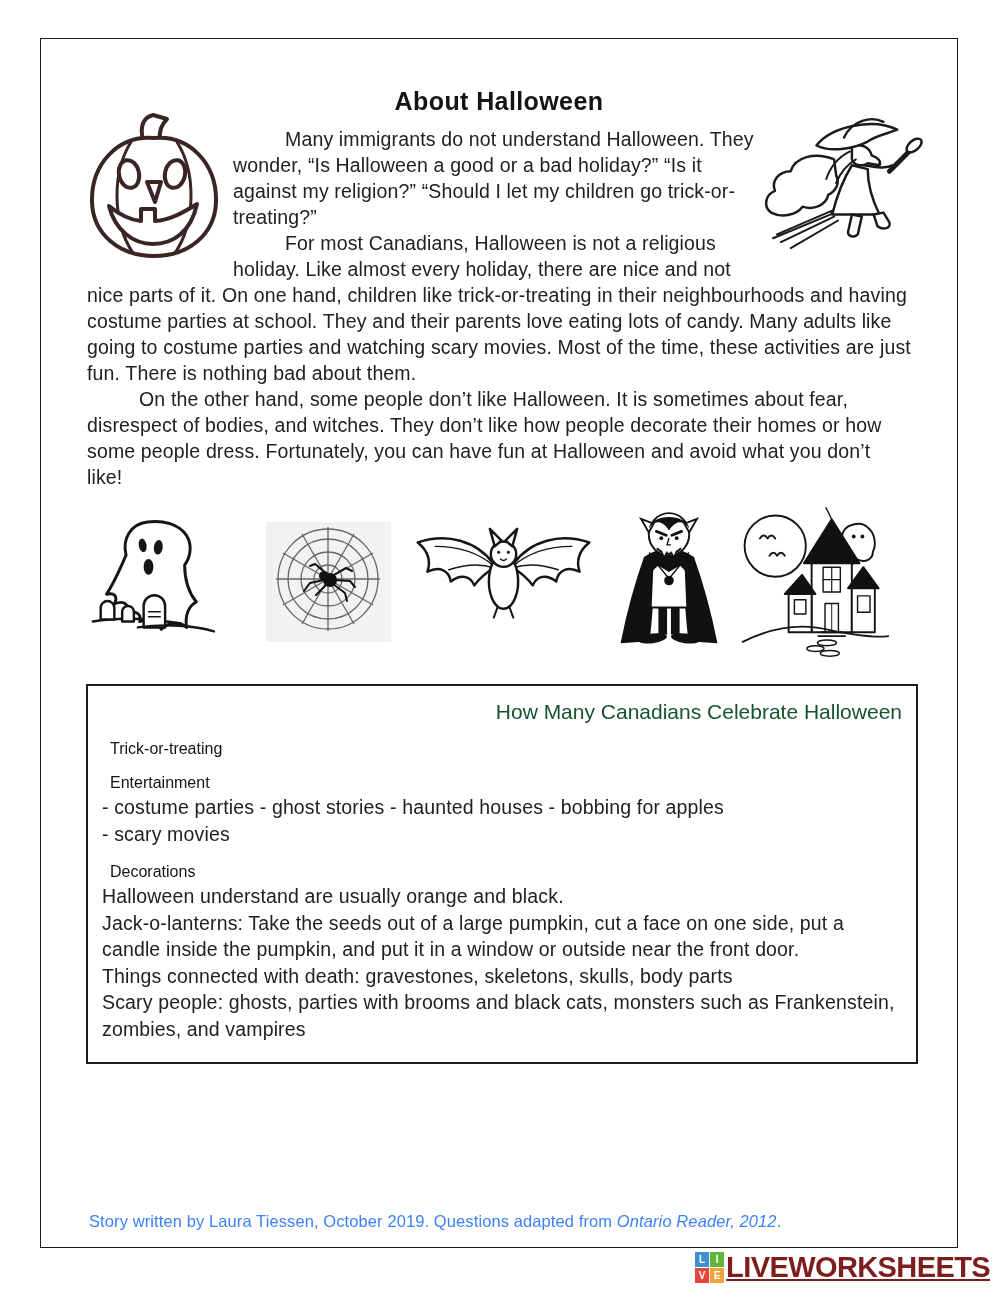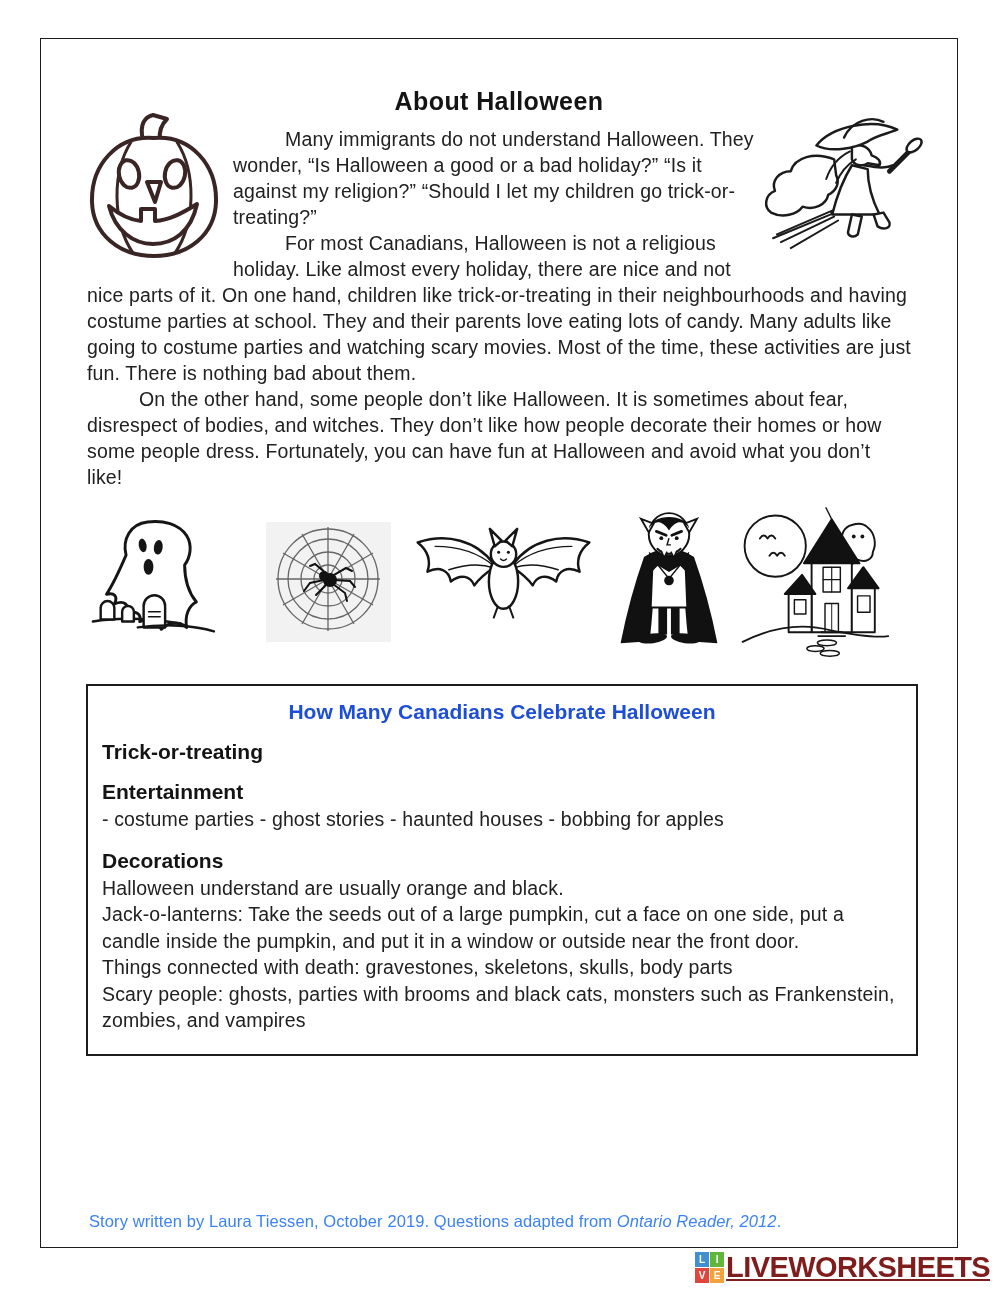--- a/index.html
+++ b/index.html
@@ -24,23 +24,23 @@
     clear:both;display:flex;align-items:center;justify-content:space-between;
     margin-top:12px;height:160px;padding-right:18px;
   }
   .art{display:block;}
   .web-wrap{background:#f2f2f2;}
   .infobox{
     margin-top:22px;border:2px solid #1c1c1c;box-sizing:border-box;
     padding:12px 14px 20px 14px;margin-left:-1px;margin-right:-7px;
   }
   .infobox-title{
-    text-align:center;font-size:21px;font-weight:bold;margin:2px 0 6px 0;color:#1d4ed8;
-  }
-  .sec-heading{font-size:21px;font-weight:bold;margin:16px 0 2px 0;color:#141414;}
+    text-align:right;font-size:21px;font-weight:normal;margin:2px 0 6px 0;color:#14532d;
+  }
+  .sec-heading{font-size:16px;font-weight:normal;margin:16px 0 2px 8px;color:#141414;}
   .sec-body{font-size:19.5px;line-height:26.5px;letter-spacing:.15px;}
   .u{text-underline-offset:3px;text-align:center;}
   .footer{
     position:absolute;left:48px;bottom:16px;font-size:16.5px;color:#3b82f6;letter-spacing:.1px;
   }
   .footer .src{font-style:italic;}
   .logo{
     position:absolute;right:10px;top:1251px;display:flex;align-items:center;gap:2px;cursor:pointer;
   }
   .logo-tiles{display:grid;grid-template-columns:14px 14px;grid-auto-rows:15px;gap:1px;}
@@ -213,20 +213,21 @@
   <div class="infobox">
     <div class="infobox-title">How Many Canadians Celebrate Halloween</div>
 
     <div class="sec">
       <div class="sec-heading">Trick-or-treating</div>
     </div>
 
     <div class="sec">
       <div class="sec-heading">Entertainment</div>
       <div class="sec-body">- costume parties - ghost stories - haunted houses - bobbing for apples</div>
+      <div class="sec-body">- scary movies</div>
     </div>
 
     <div class="sec">
       <div class="sec-heading">Decorations</div>
       <div class="sec-body">Halloween understand are usually orange and black.</div>
       <div class="sec-body"><span class="u">Jack-o-lanterns</span><span>: Take the seeds out of a large pumpkin, cut a face on one side, put a candle inside the pumpkin, and put it in a window or outside near the front door.</span></div>
       <div class="sec-body"><span class="u">Things connected with death</span><span>: gravestones, skeletons, skulls, body parts</span></div>
       <div class="sec-body"><span class="u">Scary people</span><span>: ghosts, parties with brooms and black cats, monsters such as Frankenstein, zombies, and vampires</span></div>
     </div>
   </div>

